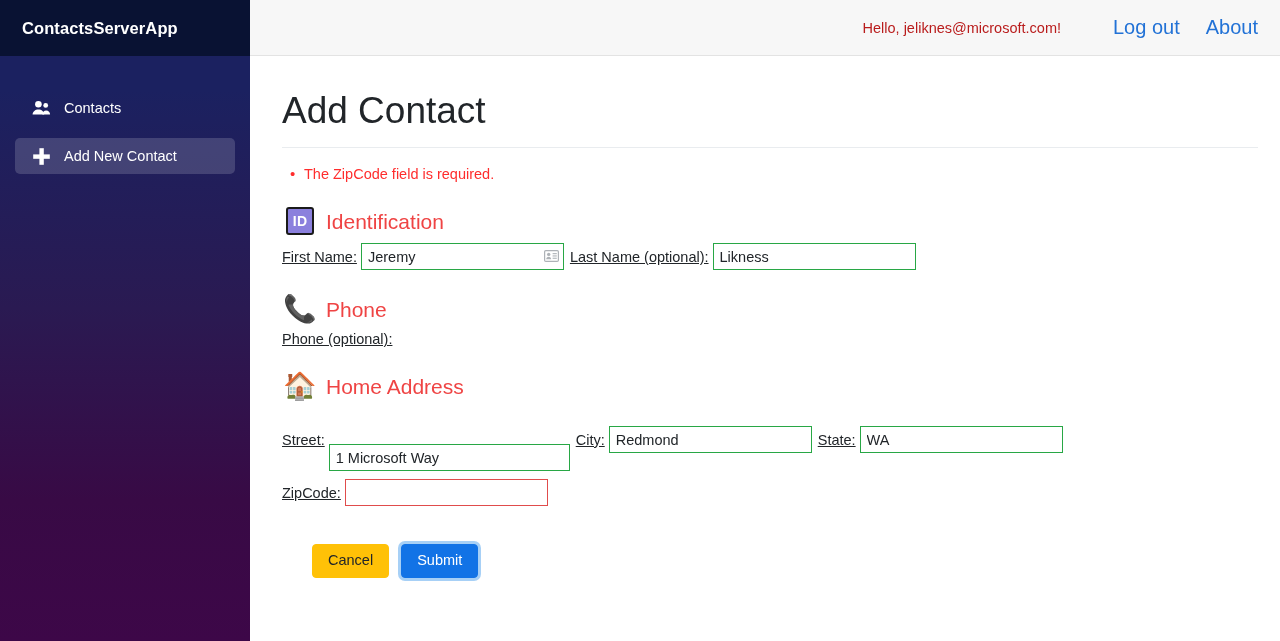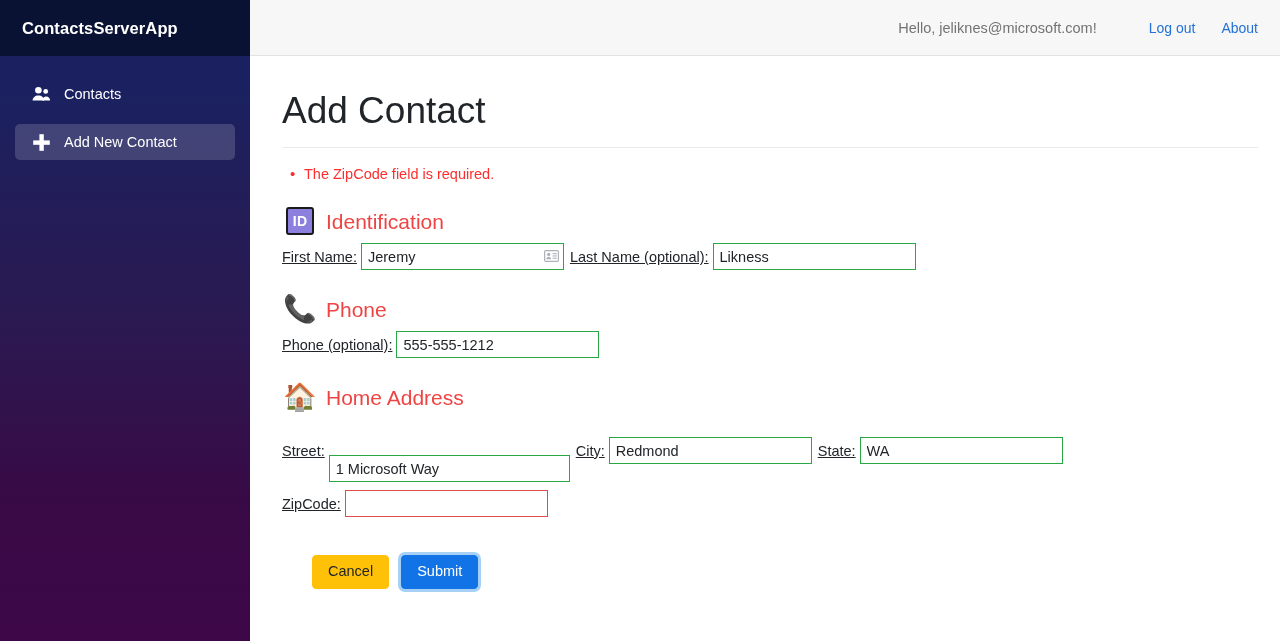--- a/index.html
+++ b/index.html
@@ -24,21 +24,21 @@
     background: #091233;
     display: flex; align-items: center;
     padding-left: 22px;
   }
   .brand-text {
     color: #ffffff;
     font-size: 16.5px;
     font-weight: bold;
     letter-spacing: .1px;
   }
-  .nav { padding-top: 16px; border-radius: 13px; }
+  .nav { padding-top: 30px; border-radius: 13px; }
   .nav-item {
     display: flex; align-items: center;
     height: 44px;
     margin: 0 15px 6px 15px;
     padding-left: 13px;
     border-radius: 5px;
     color: #ffffff;
     font-size: 14.5px;
     cursor: pointer;
   }
@@ -54,23 +54,23 @@
   
   .main { flex: 1 1 auto; height: 641px; background: #fff; position: relative; }
 
   .topbar {
     height: 56px;
     background: #f7f7f7;
     border-bottom: 1px solid #e3e3e3;
     display: flex; align-items: center; justify-content: flex-end;
     padding-right: 24px;
   }
-  .greeting { font-size: 14.5px; color: #737373; margin-right: 26px; }
+  .greeting { font-size: 14.5px; color: #b91c1c; margin-right: 26px; }
   .toplink {
-    font-size: 14px; color: #2272d6; text-decoration: none;
+    font-size: 20px; color: #2272d6; text-decoration: none;
     margin-left: 26px; cursor: pointer;
   }
 
   .content { padding: 24px 24px 0 32px; }
 
   .page-title {
     font-size: 37px;
     font-weight: normal;
     color: #212529;
     margin: 10px 0 14px 0;
@@ -256,21 +256,20 @@
         <div class="section-head">
           <span class="sec-ico">
             <span class="emoji">📞</span>
           </span>
           <span class="section-title">Phone</span>
         </div>
 
         <div class="frow">
           <div class="fgroup">
             <span class="flabel">Phone (optional):</span>
-            <input class="f w-phone" type="text" value="555-555-1212" style="">
           </div>
         </div>
       </div>
 
       <div class="sec-home">
         <div class="section-head">
           <span class="sec-ico">
             <span class="emoji">🏠</span>
           </span>
           <span class="section-title">Home Address</span>

